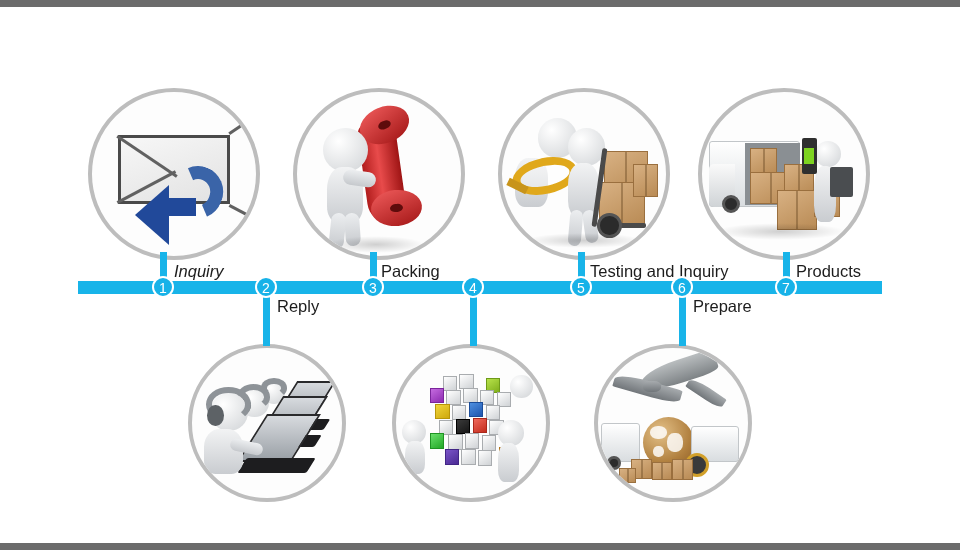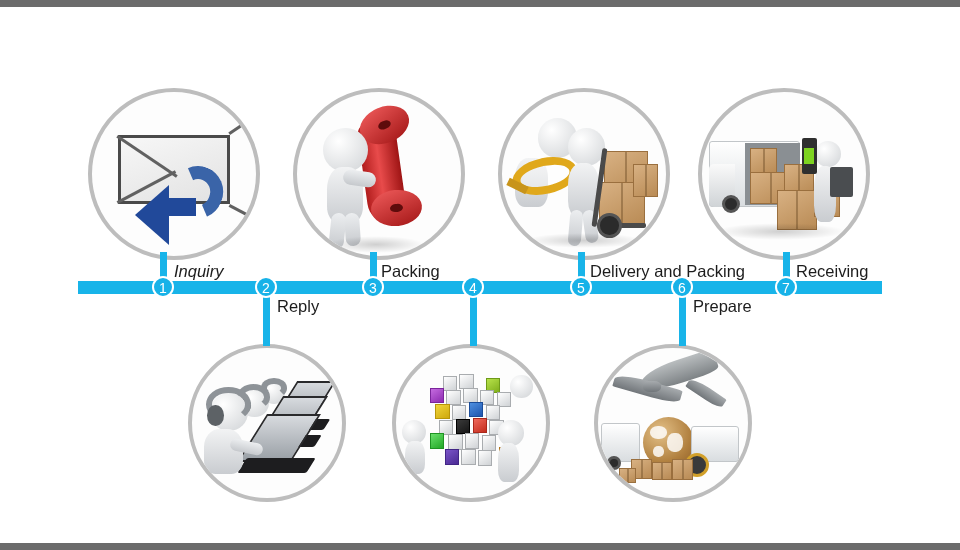--- a/index.html
+++ b/index.html
@@ -297,17 +297,17 @@
   <div class="marker" style="left:255px;top:276px;">2</div>
   <div class="marker" style="left:362px;top:276px;">3</div>
   <div class="marker" style="left:462px;top:276px;">4</div>
   <div class="marker" style="left:570px;top:276px;">5</div>
   <div class="marker" style="left:671px;top:276px;">6</div>
   <div class="marker" style="left:775px;top:276px;">7</div>
 
   <div class="label" style="left:174px;top:262px;font-style:italic;">Inquiry</div>
   <div class="label" style="left:277px;top:297px;">Reply</div>
   <div class="label" style="left:381px;top:262px;">Packing</div>
-  <div class="label" style="left:590px;top:262px;">Delivery and Packing</div>
+  <div class="label" style="left:590px;top:262px;">Testing and Inquiry</div>
   <div class="label" style="left:693px;top:297px;">Prepare</div>
-  <div class="label" style="left:796px;top:262px;">Receiving</div>
+  <div class="label" style="left:796px;top:262px;">Products</div>
 
 </div>
 
 </body></html>

